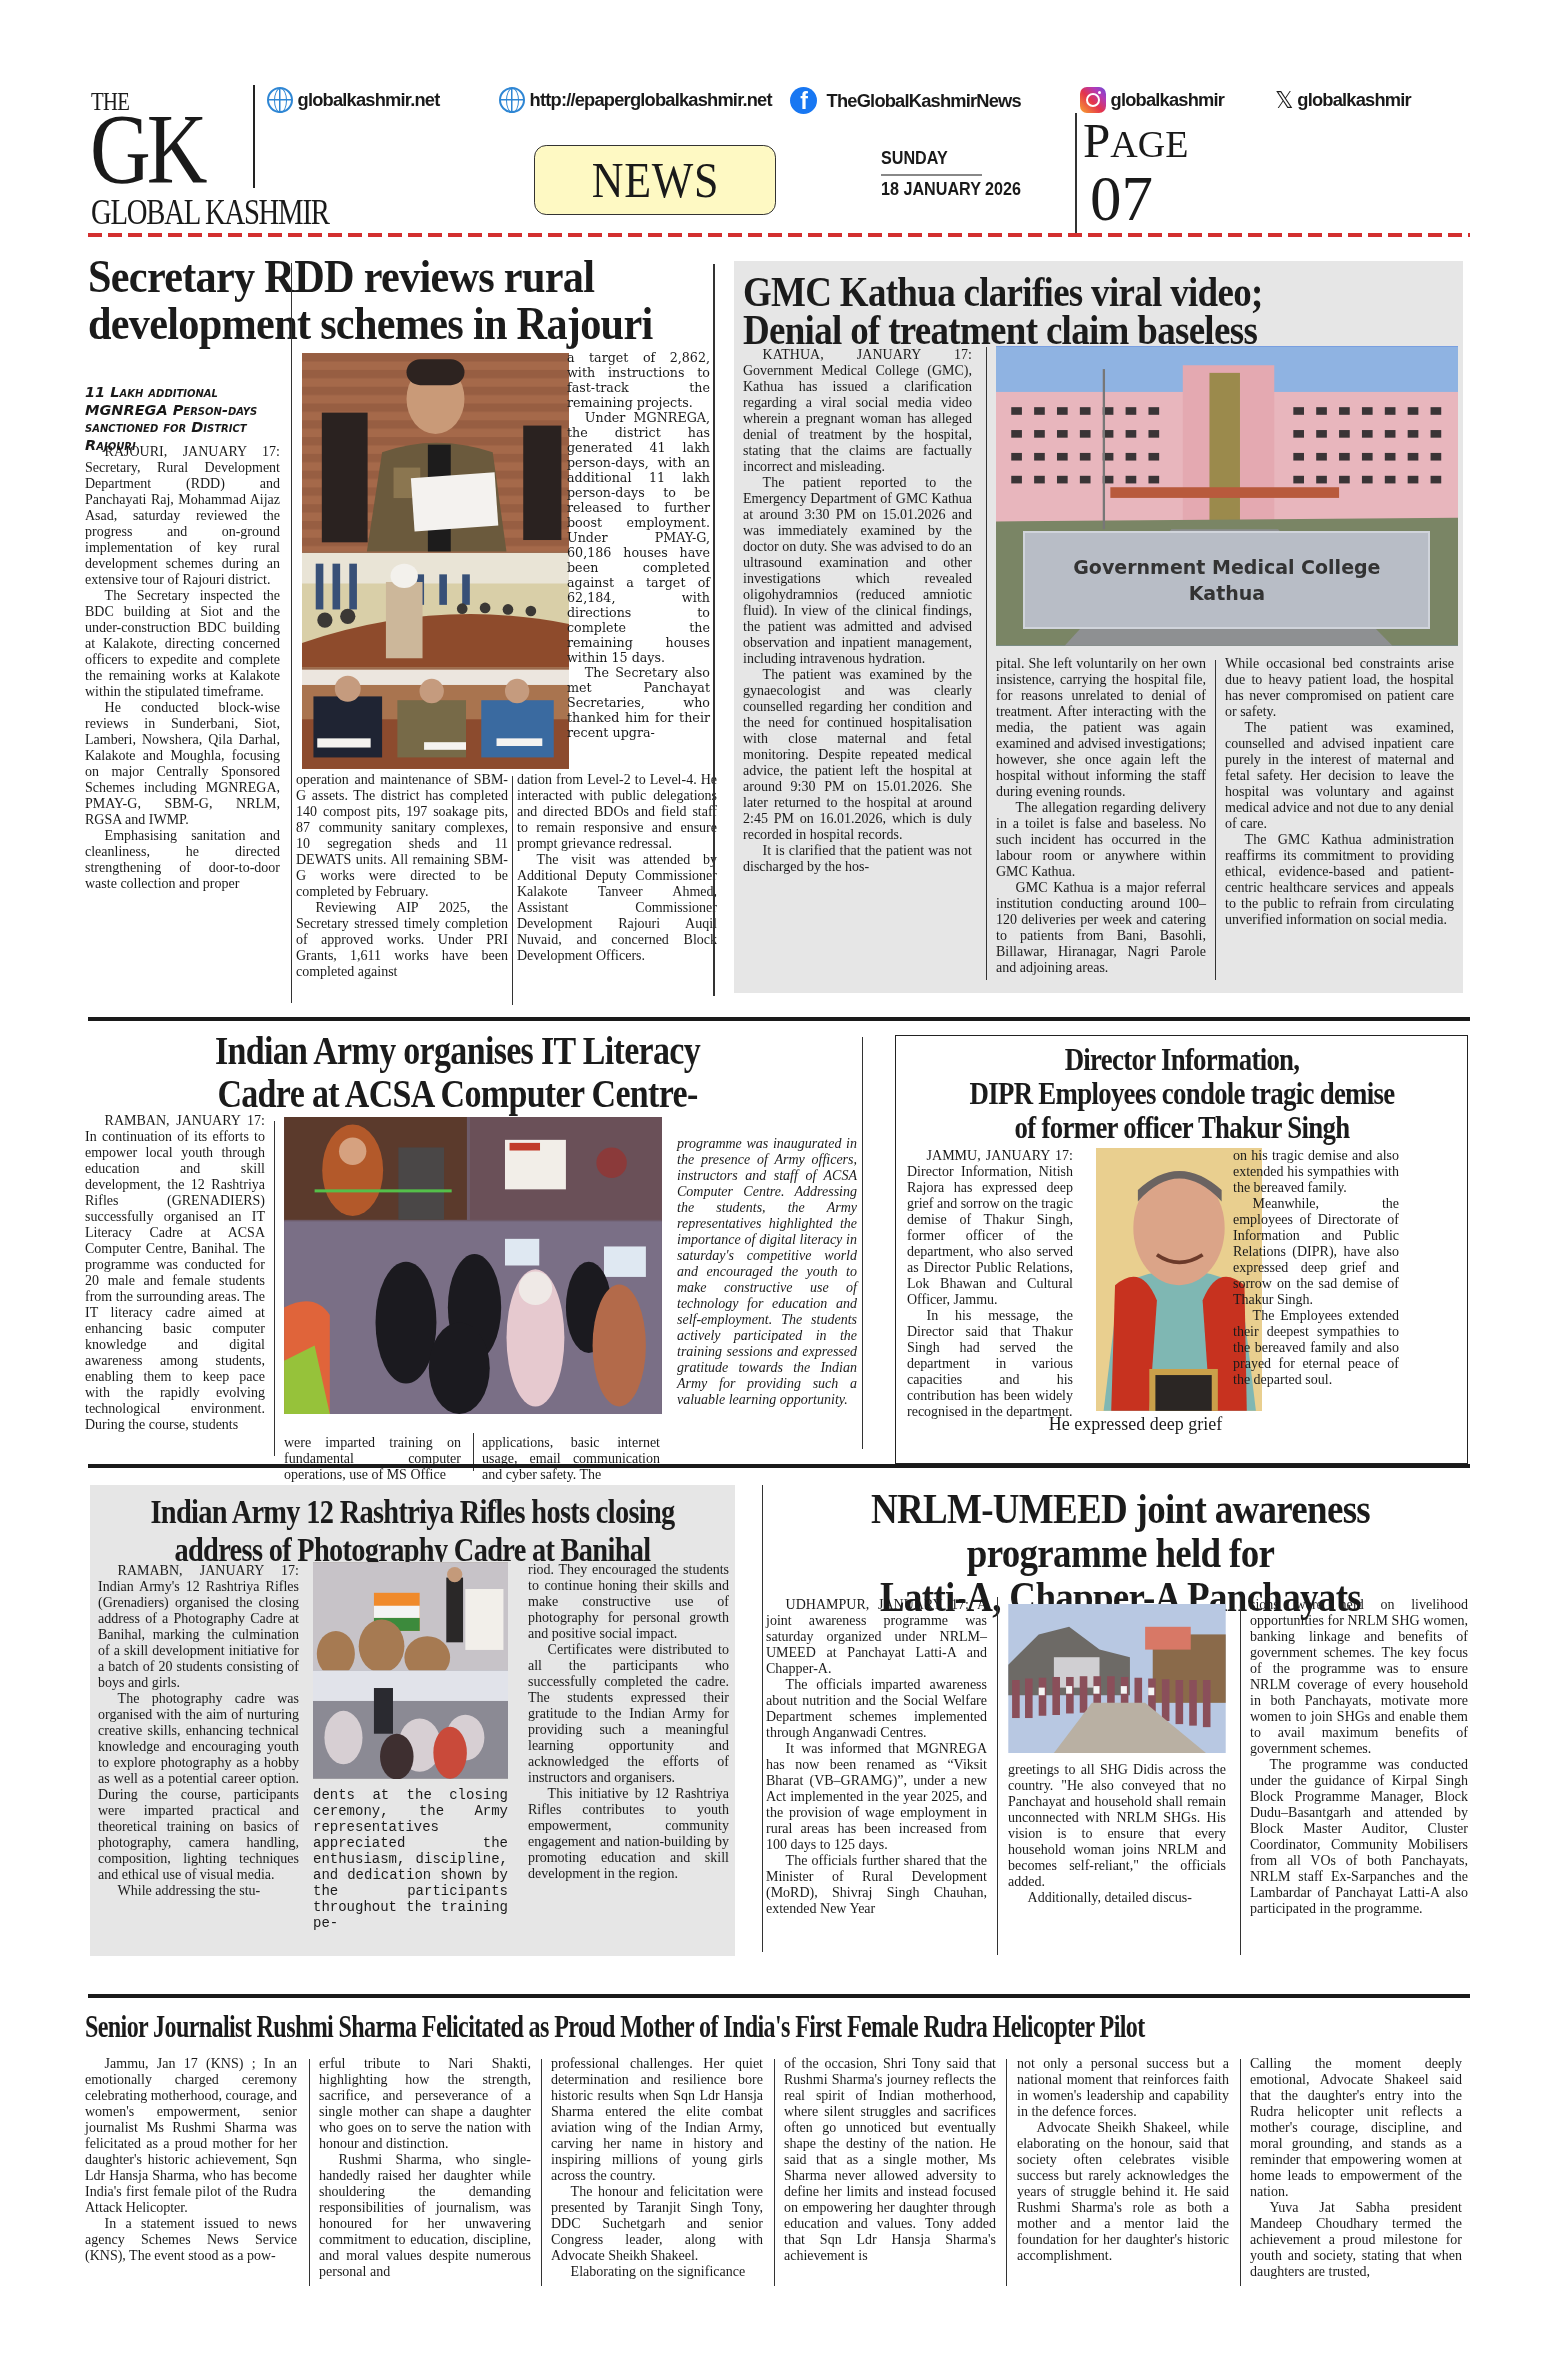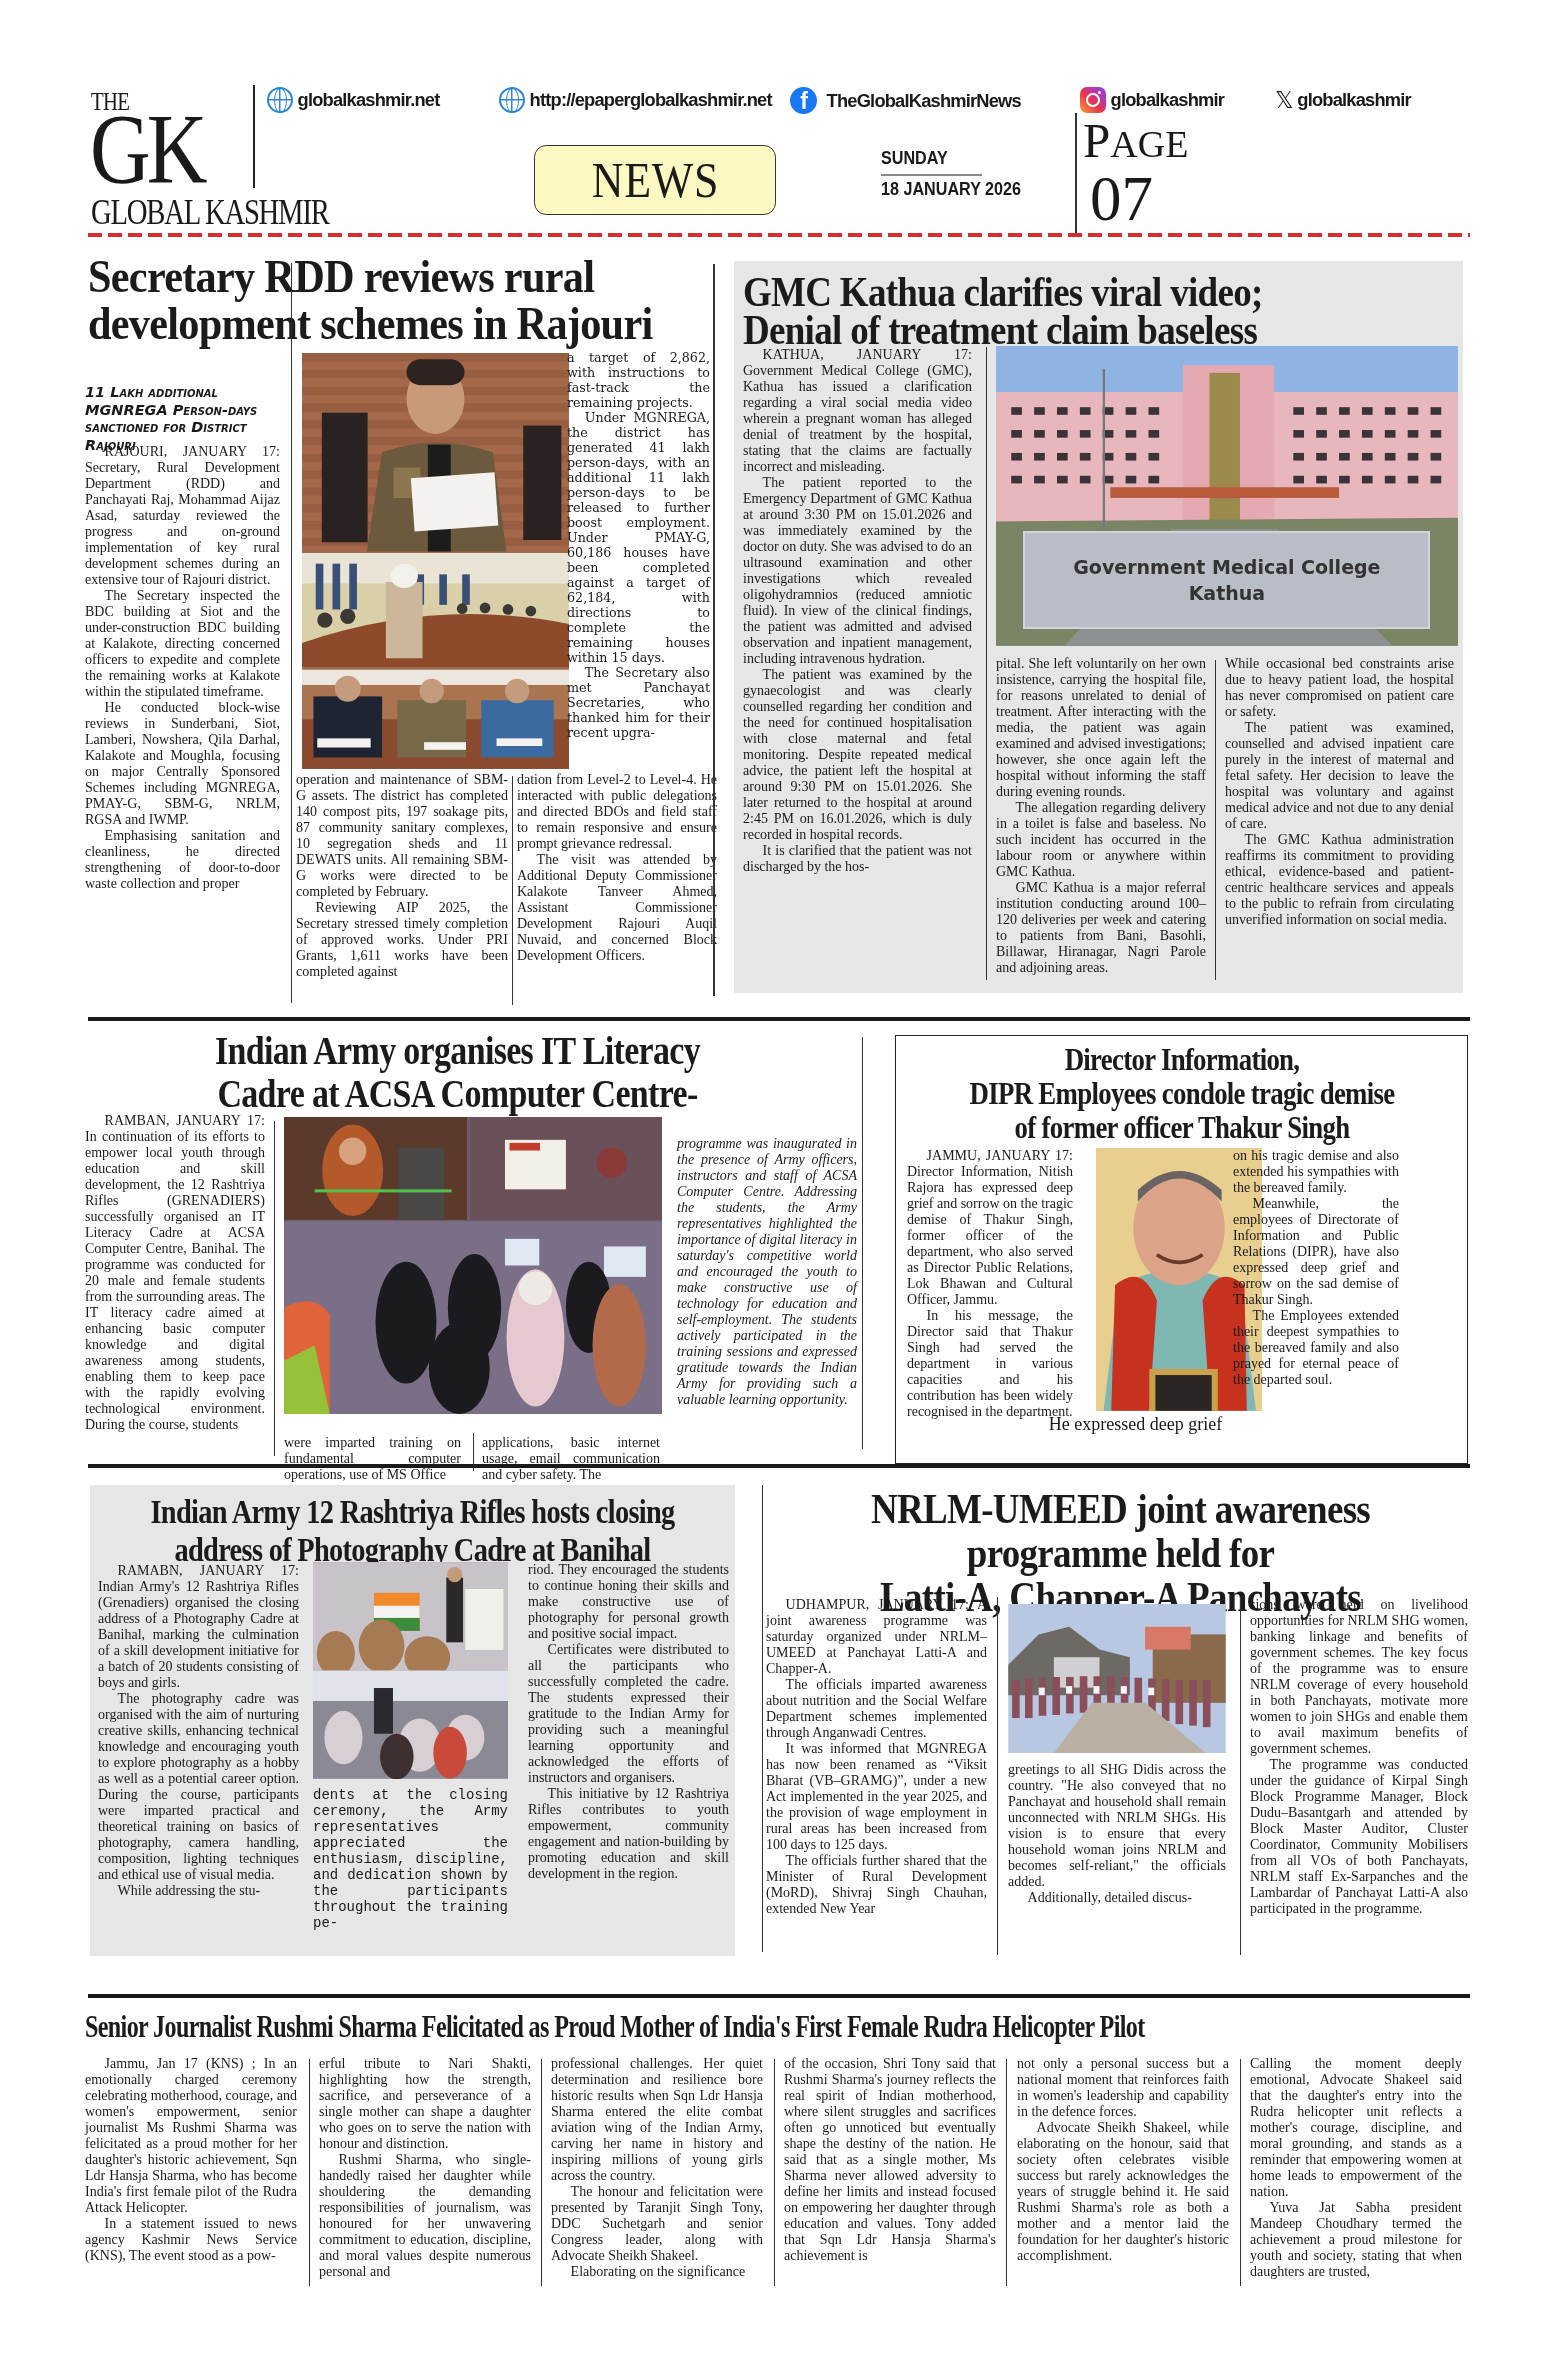--- a/index.html
+++ b/index.html
@@ -61,21 +61,21 @@
   .a1-c3 { left: 517px; top: 772px; width: 200px; }
   .a1-v1 { left: 291px; top: 263px; height: 740px; }
   .a1-v2 { left: 512px; top: 776px; height: 229px; }
   .a-sep { left: 713px; top: 264px; width: 1.5px; height: 732px; background: #333; }
 
   
   .a2-box { left: 734px; top: 261px; width: 729px; height: 732px; background: #e6e6e6; }
   .a2-hl { left: 743px; top: 273px; width: 709px; font-size: 43px; line-height: 38px; transform: scaleX(0.86); transform-origin: left; }
   .a2-c1 { left: 743px; top: 347px; width: 229px; }
   .a2-v1 { left: 986px; top: 347px; height: 633px; }
-  .a2-photo { left: 996px; top: 346px; width: 462px; height: 300px; background: #a3a3a3; }
+  .a2-photo { left: 996px; top: 346px; width: 462px; height: 300px; background: #1d4ed8; }
   .a2-c2 { left: 996px; top: 656px; width: 210px; }
   .a2-v2 { left: 1215px; top: 660px; height: 320px; }
   .a2-c3 { left: 1225px; top: 656px; width: 229px; }
 
   .hr1 { left: 88px; top: 1017px; width: 1382px; }
 
   
   .a3-hl { left: 122px; top: 1029px; width: 671px; font-size: 40px; line-height: 43px; text-align: center; transform: scaleX(0.85); transform-origin: center; }
   .a3-c1 { left: 85px; top: 1113px; width: 180px; }
   .a3-v1 { left: 274px; top: 1121px; height: 335px; }
@@ -513,21 +513,21 @@
   <p class="noindent">sions were held on livelihood opportunities for NRLM SHG women, banking linkage and benefits of government schemes. The key focus of the programme was to ensure NRLM coverage of every household in both Panchayats, motivate more women to join SHGs and enable them to avail maximum benefits of government schemes.</p>
   <p>The programme was conducted under the guidance of Kirpal Singh Block Programme Manager, Block Dudu–Basantgarh and attended by Block Master Auditor, Cluster Coordinator, Community Mobilisers from all VOs of both Panchayats, NRLM staff Ex-Sarpanches and the Lambardar of Panchayat Latti-A also participated in the programme.</p>
 </div>
 
 <div class="abs hrule hr3"></div>
 
 <div class="abs hl a7-hl">Senior Journalist Rushmi Sharma Felicitated as Proud Mother of India's First Female Rudra Helicopter Pilot</div>
 
 <div class="abs col a7-col" style="left:85px;">
   <p>Jammu, Jan 17 (KNS) ; In an emotionally charged ceremony celebrating motherhood, courage, and women's empowerment, senior journalist Ms Rushmi Sharma was felicitated as a proud mother for her daughter's historic achievement, Sqn Ldr Hansja Sharma, who has become India's first female pilot of the Rudra Attack Helicopter.</p>
-  <p>In a statement issued to news agency Kashmir News Service (KNS), The event stood as a pow-</p>
+  <p>In a statement issued to news agency Schemes News Service (KNS), The event stood as a pow-</p>
 </div>
 <div class="abs vrule a7-v" style="left:309px;"></div>
 <div class="abs col a7-col" style="left:319px;">
   <p class="noindent">erful tribute to Nari Shakti, highlighting how the strength, sacrifice, and perseverance of a single mother can shape a daughter who goes on to serve the nation with honour and distinction.</p>
   <p>Rushmi Sharma, who single-handedly raised her daughter while shouldering the demanding responsibilities of journalism, was honoured for her unwavering commitment to education, discipline, and moral values despite numerous personal and</p>
 </div>
 <div class="abs vrule a7-v" style="left:541px;"></div>
 <div class="abs col a7-col" style="left:551px;">
   <p class="noindent">professional challenges. Her quiet determination and resilience bore historic results when Sqn Ldr Hansja Sharma entered the elite combat aviation wing of the Indian Army, carving her name in history and inspiring millions of young girls across the country.</p>
   <p>The honour and felicitation were presented by Taranjit Singh Tony, DDC Suchetgarh and senior Congress leader, along with Advocate Sheikh Shakeel.</p>

